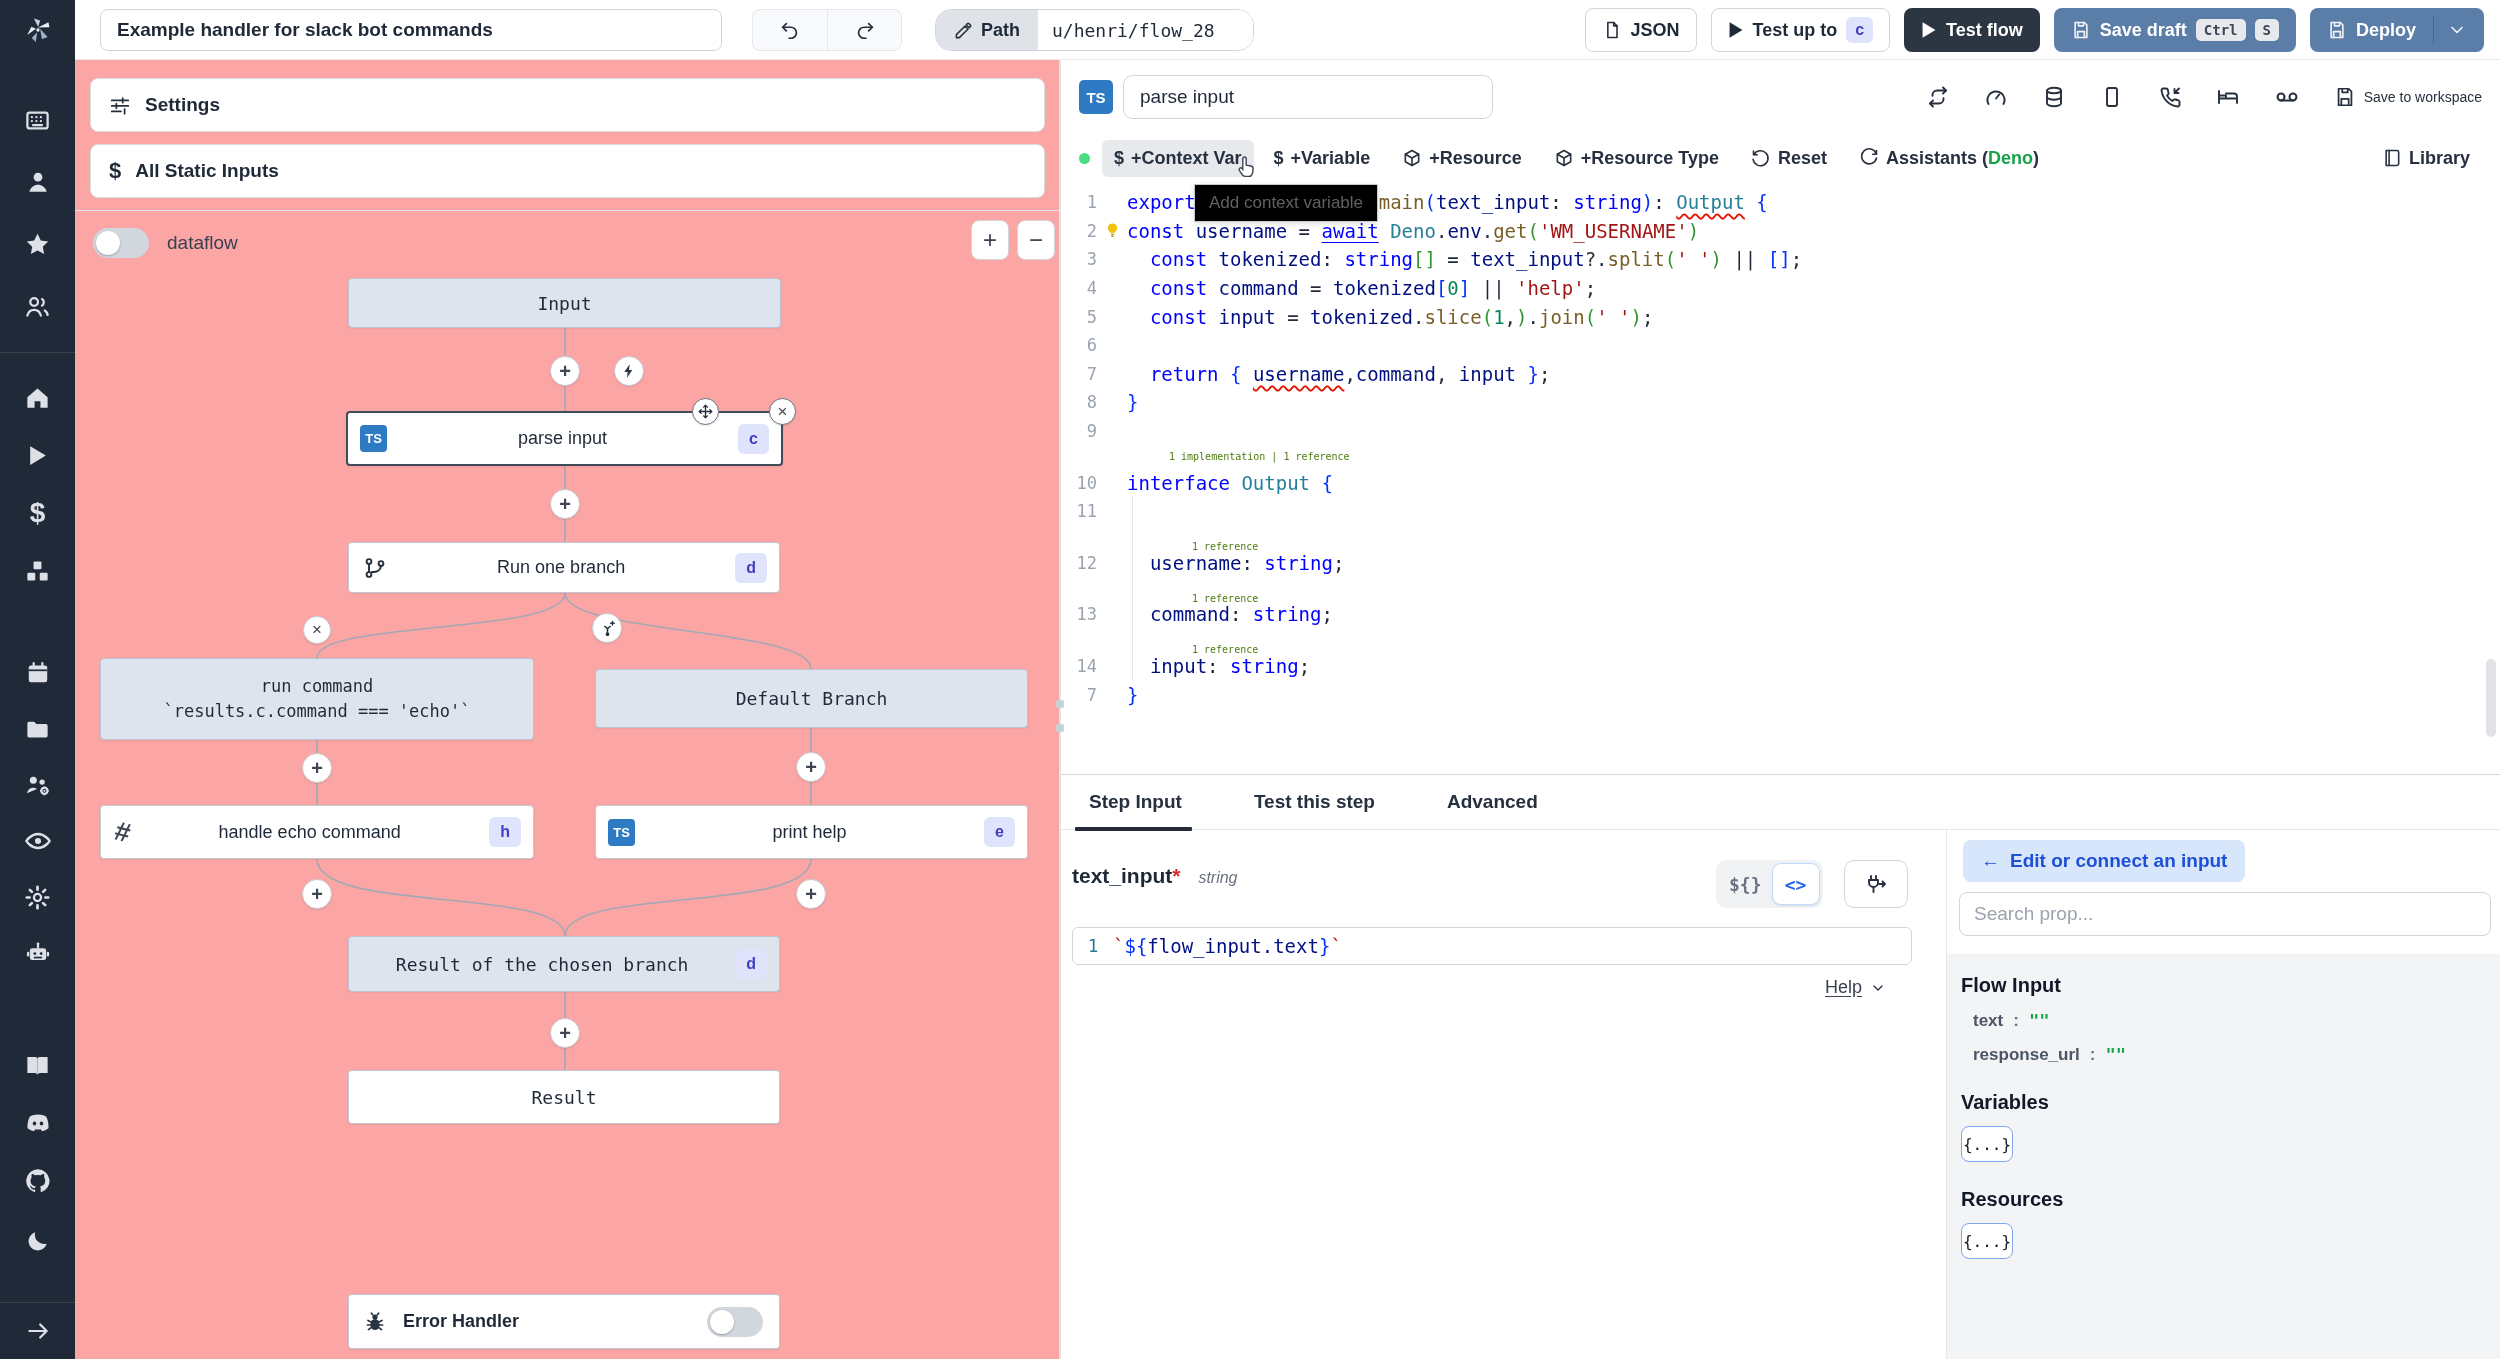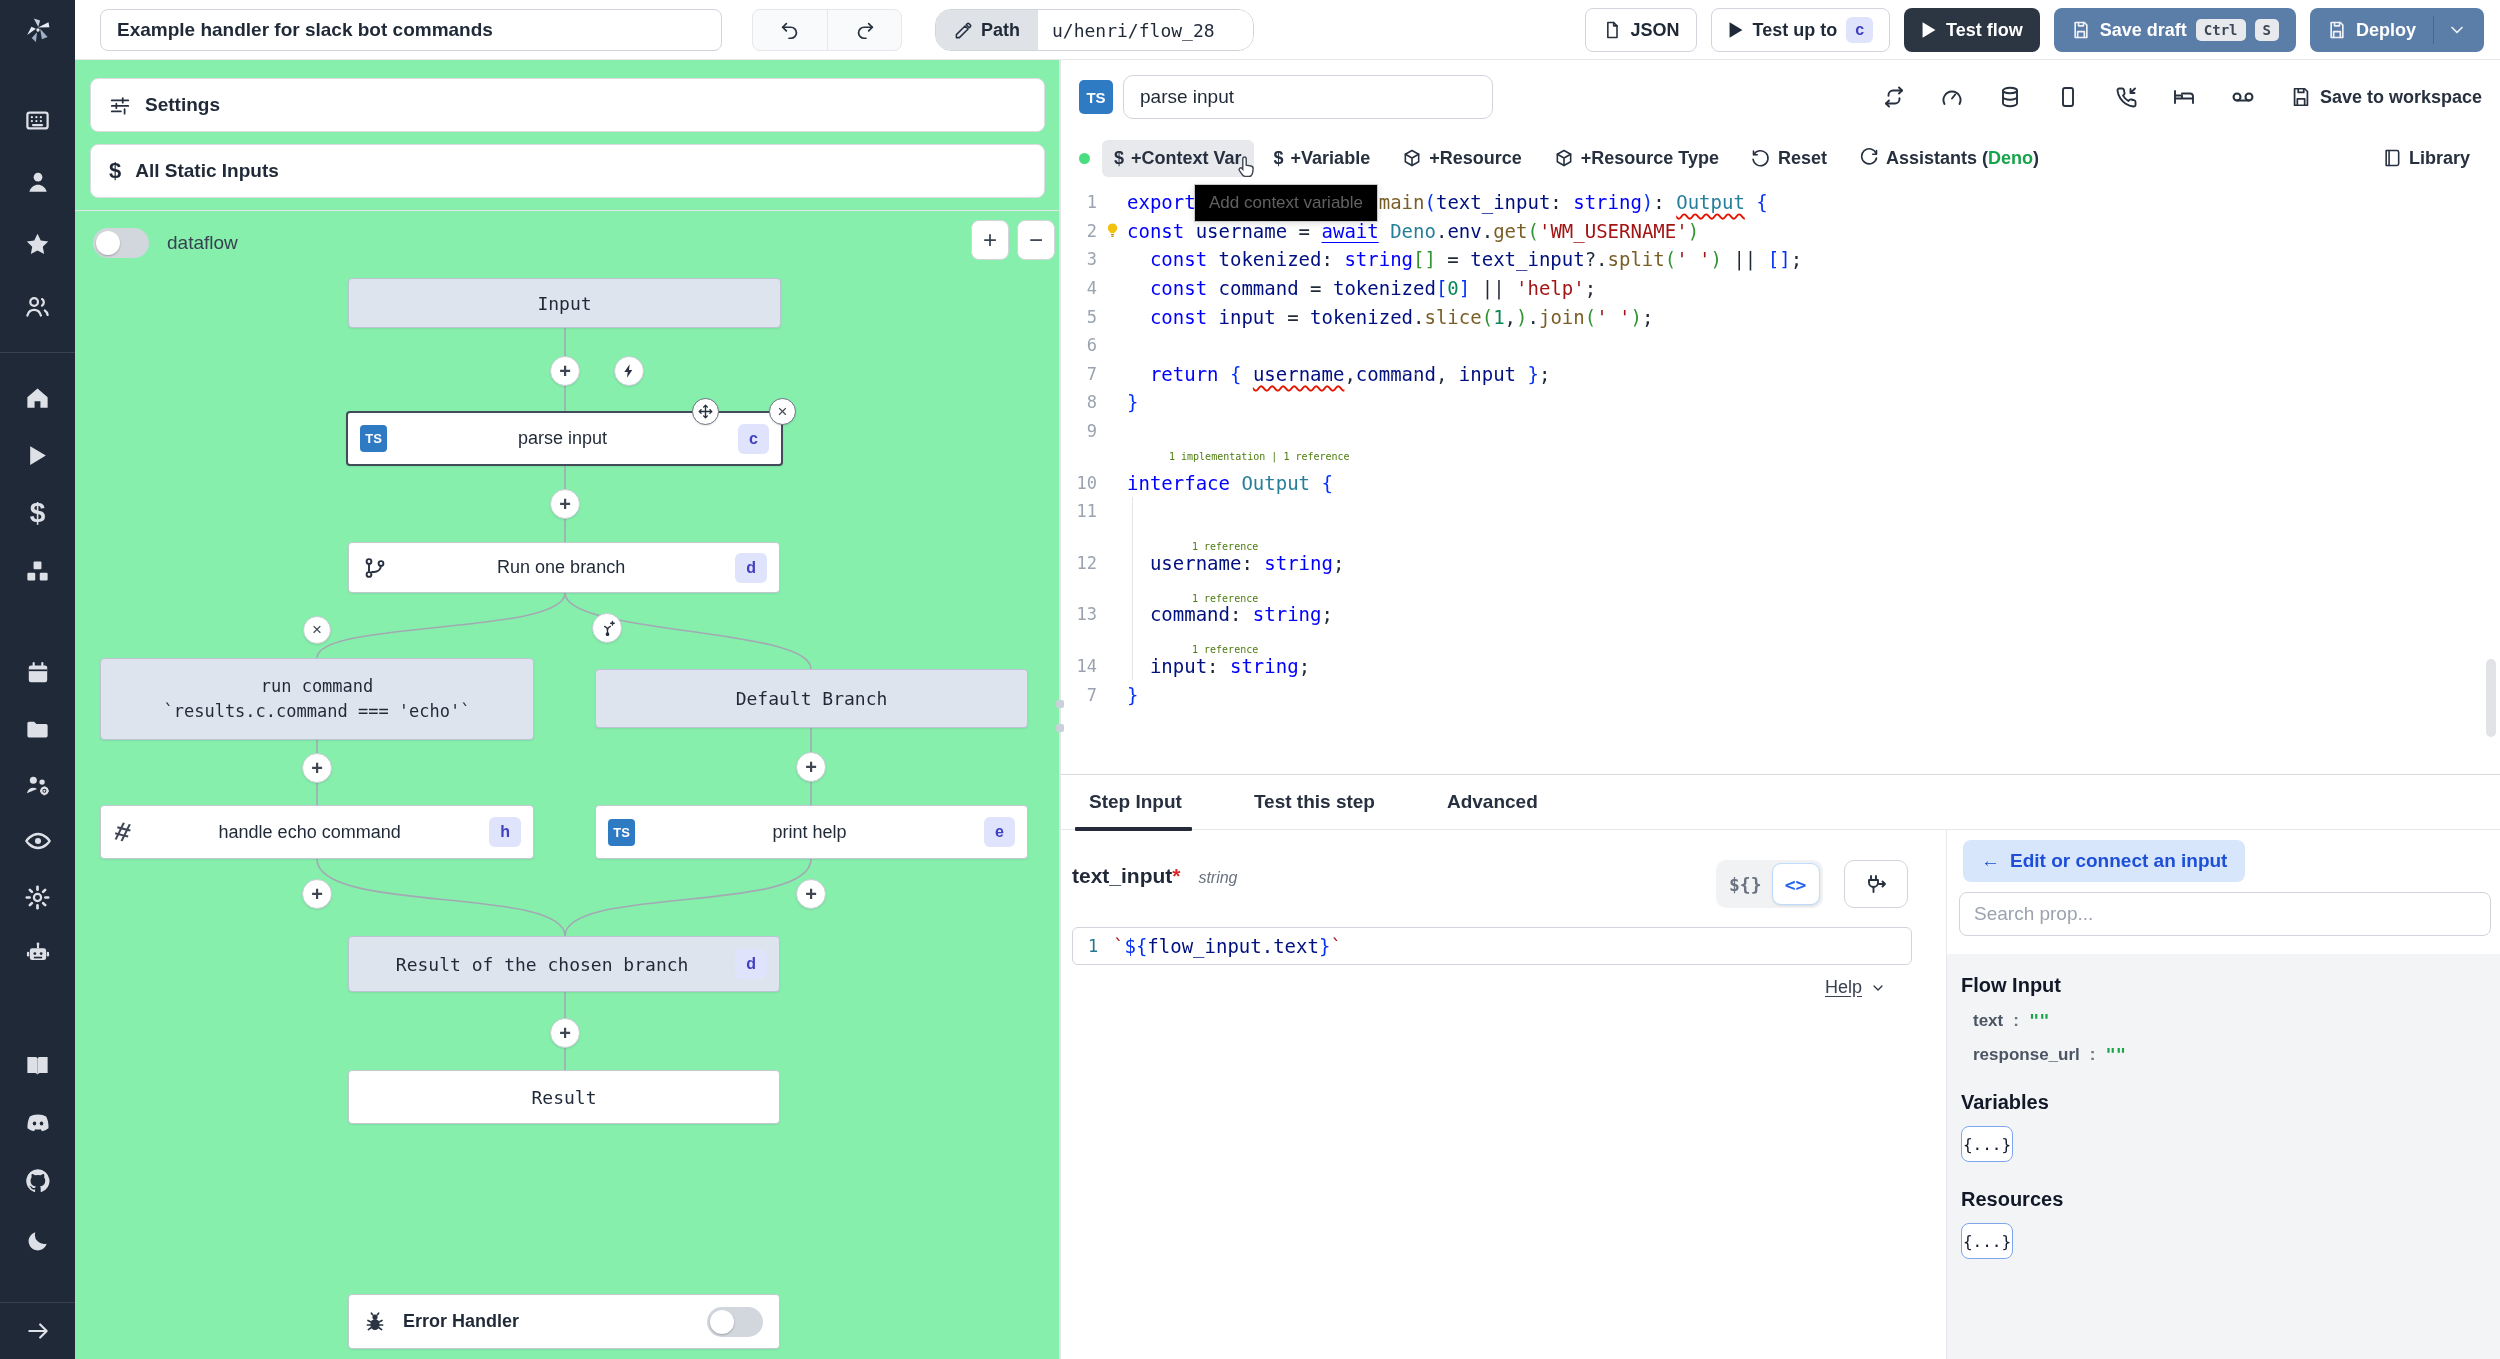--- a/index.html
+++ b/index.html
@@ -25,21 +25,21 @@
   .kbd { background:#e7e9ec; color:#3b4656; border-radius:5px; padding:3px 8px; font-size:14px; font-weight:700; font-family:"DejaVu Sans Mono",monospace; }
   .mini-badge { background:#e0e3fc; color:#4040c0; border-radius:6px; padding:4px 9px; font-size:16px; font-weight:700; }
   .deploy-sep { width:1px; height:28px; background:rgba(0,0,0,.18); margin:0 4px 0 8px; }
 
   
   .sidebar { position:absolute; left:0; top:60px; width:75px; height:1299px; background:#202938; display:flex; flex-direction:column; align-items:center; }
   .sb-icon { width:75px; height:44px; display:flex; align-items:center; justify-content:center; cursor:pointer; opacity:.92; }
   .sb-div { width:75px; height:1px; background:#39414f; }
 
   
-  .flow-panel { position:absolute; left:75px; top:60px; width:984px; height:1299px; background:#86efac; overflow:hidden;padding-left:22px; }
+  .flow-panel { position:absolute; left:75px; top:60px; width:984px; height:1299px; background:#fca5a5; overflow:hidden;padding-left:22px; }
   .flow-bar { position:absolute; left:15px; width:955px; height:54px; background:#fff; border:1px solid #d9dde2; border-radius:8px; display:flex; align-items:center; gap:14px; padding:0 18px; font-size:19px; font-weight:700; color:#1f2937; cursor:pointer; }
   .flow-hr { position:absolute; left:0; right:0; top:150px; height:1px; background:#e3e5e8; }
   .toggle { border-radius:999px; background:#d2d6dd; position:relative; cursor:pointer; }
   .toggle .knob { position:absolute; top:3px; left:3px; background:#fff; border-radius:50%; box-shadow:0 1px 2px rgba(0,0,0,.25); }
   .zoom-btn { position:absolute; width:38px; height:40px; background:#fff; border:1px solid #d1d5db; border-radius:8px; font-size:24px; color:#374151; display:flex; align-items:center; justify-content:center; cursor:pointer; }
   .edges { position:absolute; left:0; top:0; width:984px; height:1299px; }
   .node { position:absolute; border-radius:4px; display:flex; align-items:center; box-shadow:0 1px 2px rgba(0,0,0,.07); cursor:pointer; }
   .node.white { background:#fff; border:1px solid #c3c9d3; }
   .node.gray { background:#dee4ee; border:1px solid #bac4d2; }
   .node.selected { border:2.5px solid #414b5a; }
@@ -52,21 +52,21 @@
   .circ { position:absolute; background:#fff; border:1px solid #c9ced6; border-radius:50%; display:flex; align-items:center; justify-content:center; box-shadow:0 1px 2px rgba(0,0,0,.1); cursor:pointer; z-index:5; }
   .node-icon { margin-left:14px; flex:none; display:flex; align-items:center; justify-content:center; }
   .hash { font-size:27px; font-weight:800; color:#3f4653; transform:rotate(14deg); display:inline-block; }
 
   
   .code-panel { position:absolute; left:1061px; top:60px; width:1439px; height:714px; background:#fff; }
   .cp-head { position:absolute; left:0; top:0; right:0; height:74px; }
   .cp-ts { position:absolute; left:18px; top:20px; width:34px; height:34px; background:#2e7bc4; color:#fff; border-radius:5px; font-size:15px; font-weight:800; display:flex; align-items:center; justify-content:center; }
   .cp-name { position:absolute; left:62px; top:15px; width:370px; height:44px; border:1px solid #d1d5db; border-radius:10px; padding:0 16px; font-size:19px; color:#1f2937; }
   .cp-icons { position:absolute; right:18px; top:15px; height:44px; display:flex; align-items:center; gap:34px; }
-  .icon-btn { background:none; border:none; cursor:pointer; display:flex; align-items:center; gap:8px; color:#27303f; font-size:18px; font-weight:700; font-family:"Liberation Sans",sans-serif; }
+  .icon-btn { background:none; border:none; cursor:pointer; display:flex; align-items:center; gap:8px; color:#27303f; font-size:14px; font-weight:400; font-family:"Liberation Sans",sans-serif; }
   .cp-toolbar { position:absolute; left:0; top:76px; right:0; height:44px; display:flex; align-items:center; gap:8px; padding:0 18px; }
   .tool-btn { display:inline-flex; align-items:center; gap:7px; border:none; background:transparent; font-size:18px; font-weight:600; color:#27303f; padding:8px 12px; border-radius:6px; cursor:pointer; font-family:"Liberation Sans",sans-serif; }
   .tool-btn.hovered { background:#e7e9ed; }
   .green-dot { width:11px; height:11px; border-radius:50%; background:#4ade80; flex:none; margin-right:4px; }
   .assist-lang { color:#16a34a; }
   .lib-right { margin-left:auto; }
 
   
   .code-area { position:absolute; left:0; top:124px; right:0; bottom:0; font-family:"DejaVu Sans Mono",monospace; padding-top:4px; }
   .code-row { height:28.6px; display:flex; align-items:center; position:relative; }

